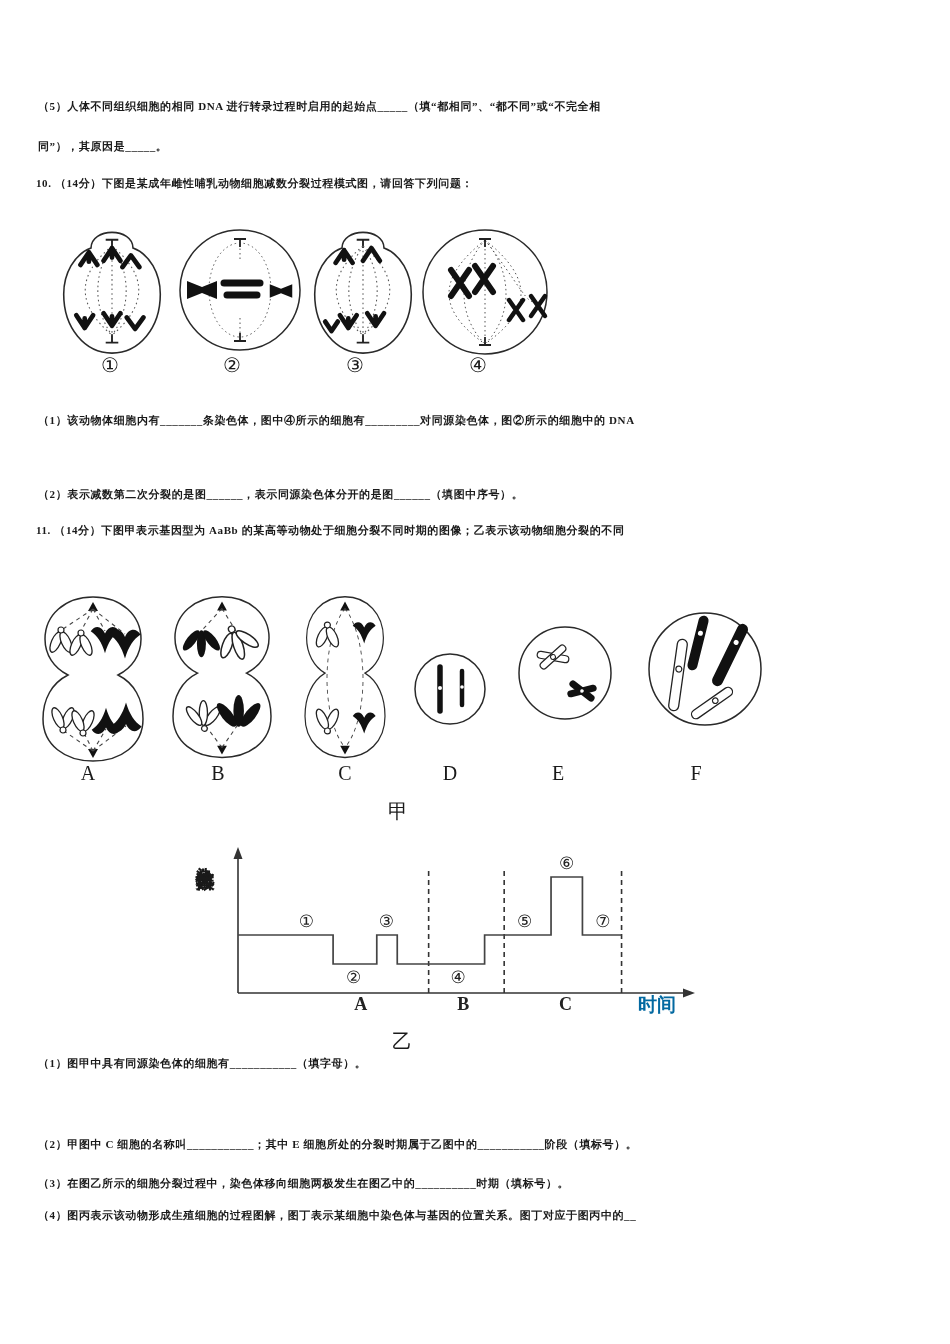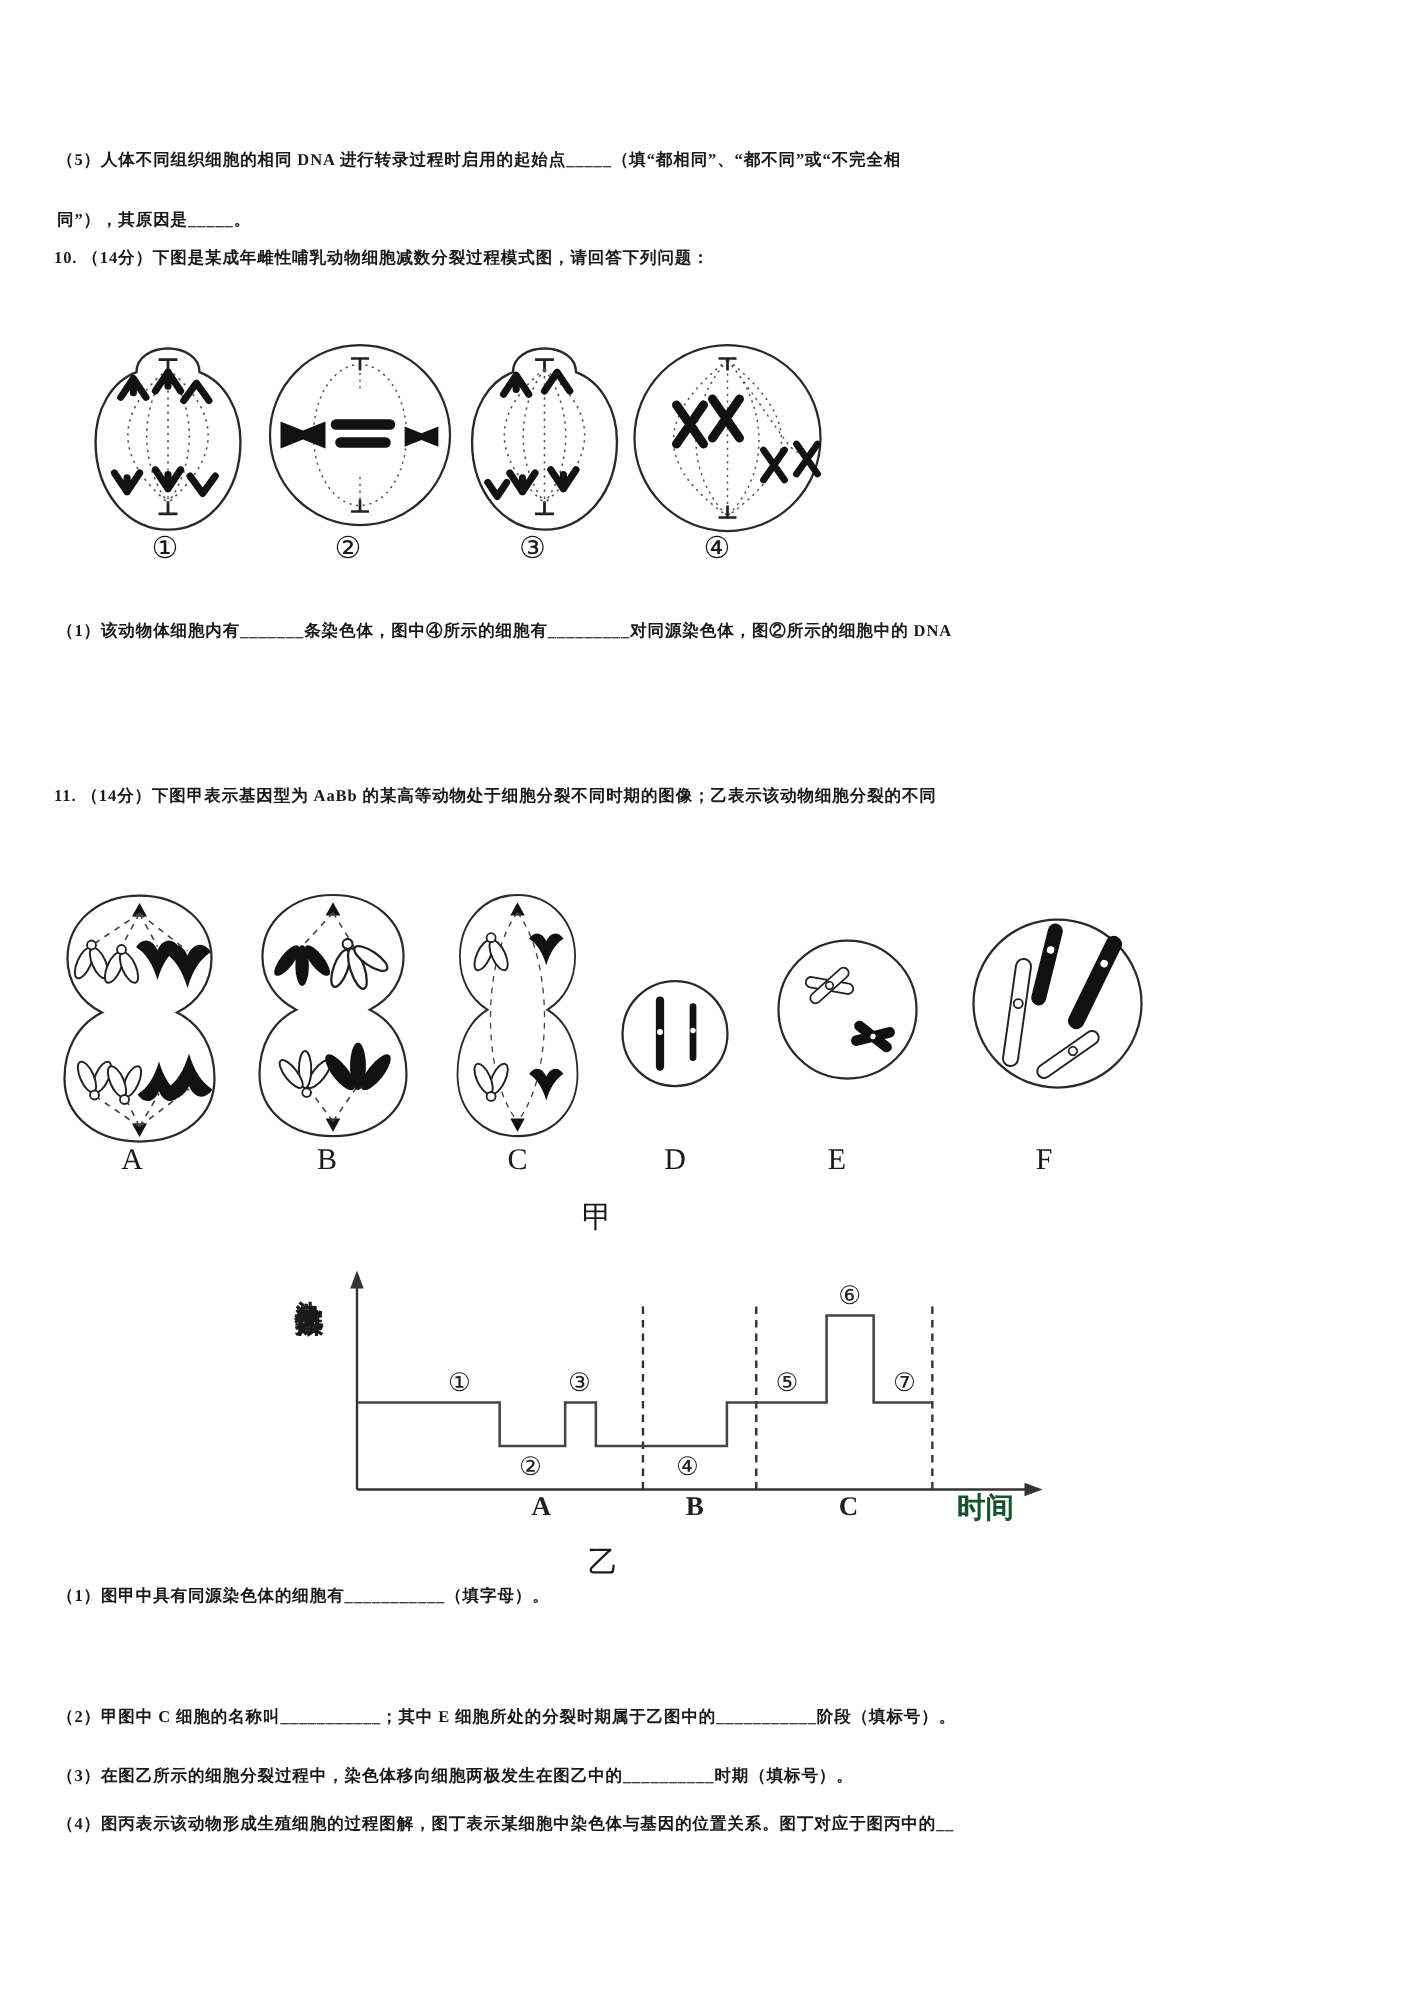--- a/index.html
+++ b/index.html
@@ -20,38 +20,38 @@
   }
   .caption{
     position:absolute;transform:translateX(-50%);
     font-size:20px;font-weight:400;color:#1a1a1a;
   }
   .ylab{
     position:absolute;writing-mode:vertical-rl;text-orientation:upright;
     font-size:19px;font-weight:700;letter-spacing:2px;color:#1a1a1a;
   }
   .xlab{
-    position:absolute;font-size:19px;font-weight:700;color:#14532d;
+    position:absolute;font-size:19px;font-weight:700;color:#0369a1;
   }
   svg{position:absolute;}
   .cellstroke{fill:#ffffff;stroke:#2a2a2a;stroke-width:1.5;}
   .spin{fill:none;stroke:#555;stroke-width:1;stroke-dasharray:1.5,3;}
   .spinA{fill:none;stroke:#444;stroke-width:1.1;stroke-dasharray:4,4;}
   .ctr{stroke:#222;stroke-width:1.8;fill:none;}
   .chromS{fill:none;stroke:#111;stroke-width:4.5;stroke-linecap:round;stroke-linejoin:round;}
 </style>
 </head>
 <body>
 
 <div class="page">
 
   <div class="tline" style="top:99px">（5）人体不同组织细胞的相同 DNA 进行转录过程时启用的起始点_____（填“都相同”、“都不同”或“不完全相</div>
   <div class="tline" style="top:139px">同”），其原因是_____。</div>
 
-  <div class="tline" style="top:164px;left:36px">10. （14分）下图是某成年雌性哺乳动物细胞减数分裂过程模式图，请回答下列问题：</div>
+  <div class="tline" style="top:176px;left:36px">10. （14分）下图是某成年雌性哺乳动物细胞减数分裂过程模式图，请回答下列问题：</div>
 
   <svg style="left:40px;top:212px" width="515" height="150" viewBox="0 0 515 150">
 
     <g transform="translate(72,76) scale(1.05)">
       <path class="cellstroke" d="M -20,-38 C -20,-58 20,-58 20,-38 C 36,-32 46,-14 46,6 C 46,38 26,62 0,62 C -26,62 -46,38 -46,6 C -46,-14 -36,-32 -20,-38 Z"></path>
       <path class="ctr" d="M-6,-46 L6,-46 M0,-46 L0,-38"></path>
       <path class="ctr" d="M-6,52 L6,52 M0,52 L0,44"></path>
       <path class="spin" d="M0,-40 C -18,-15 -18,20 0,45 M0,-40 C 18,-15 18,20 0,45 M0,-40 C -34,-12 -34,16 0,45 M0,-40 C 34,-12 34,16 0,45 M0,-40 L0,45"></path>
       <path class="chromS" d="M-30,-22 L-22,-34 L-14,-22 M-22,-34 L-22,-25"></path>
       <path class="chromS" d="M-8,-26 L0,-38 L8,-26 M0,-38 L0,-29"></path>
@@ -107,20 +107,21 @@
           <path class="chromS" style="stroke-width:4.5" d="M46,4 L60,24 M60,4 L46,24"></path>
         </g>
     </g>
   </svg>
   <div class="lbl" style="left:110px;top:353px">①</div>
   <div class="lbl" style="left:232px;top:353px">②</div>
   <div class="lbl" style="left:355px;top:353px">③</div>
   <div class="lbl" style="left:478px;top:353px">④</div>
 
   <div class="tline" style="top:413px">（1）该动物体细胞内有_______条染色体，图中④所示的细胞有_________对同源染色体，图②所示的细胞中的 DNA</div>
+  <div class="tline" style="top:487px">（2）表示减数第二次分裂的是图______，表示同源染色体分开的是图______（填图中序号）。</div>
 
   <div class="tline" style="top:523px;left:36px">11. （14分）下图甲表示基因型为 AaBb 的某高等动物处于细胞分裂不同时期的图像；乙表示该动物细胞分裂的不同</div>
 
   <svg style="left:30px;top:593px" width="880" height="178" viewBox="0 0 880 178">
     <defs>
       <g id="tw">
         <ellipse cx="-5" cy="3" rx="4.5" ry="11" transform="rotate(24 -5 3)" fill="#fff" stroke="#222" stroke-width="1.3"></ellipse>
         <ellipse cx="5" cy="3" rx="4.5" ry="11" transform="rotate(-24 5 3)" fill="#fff" stroke="#222" stroke-width="1.3"></ellipse>
         <circle cx="0" cy="-9" r="3" fill="#fff" stroke="#222" stroke-width="1.2"></circle>
       </g>

